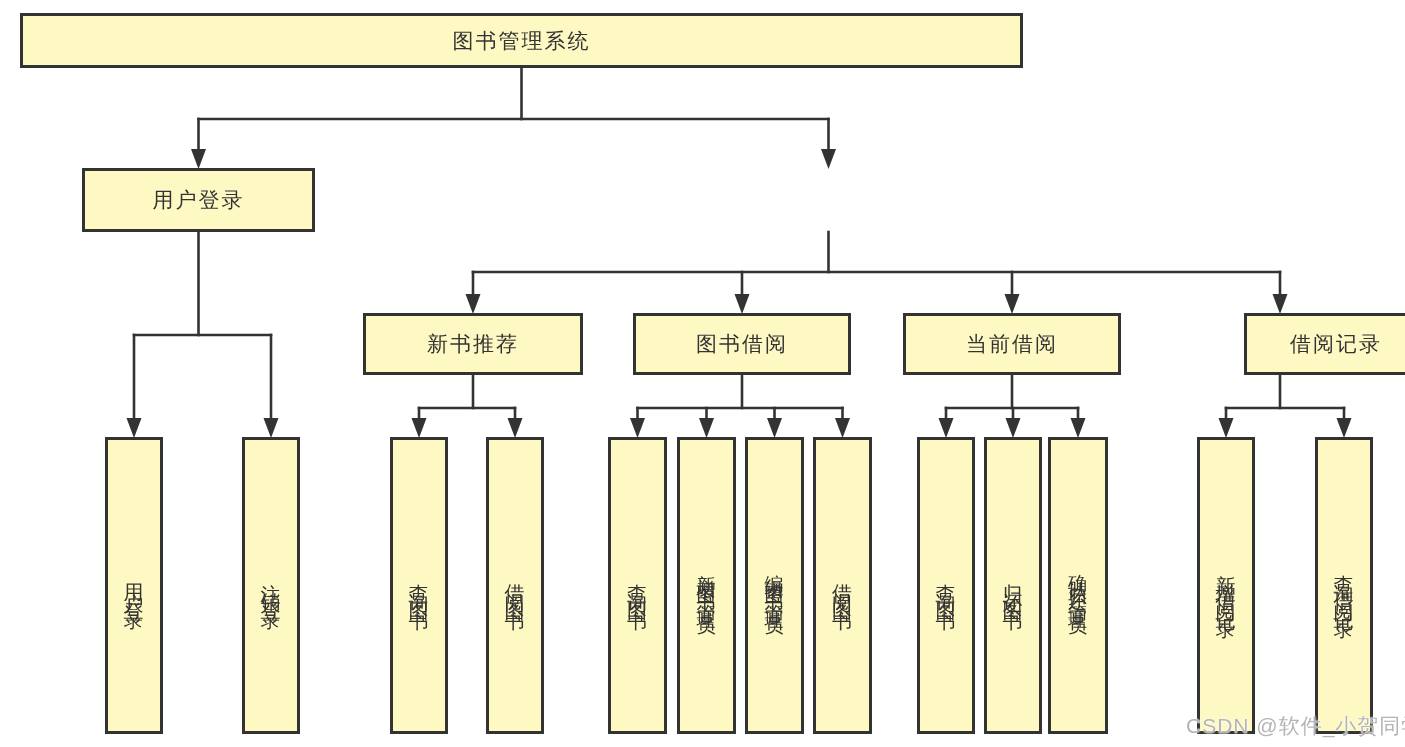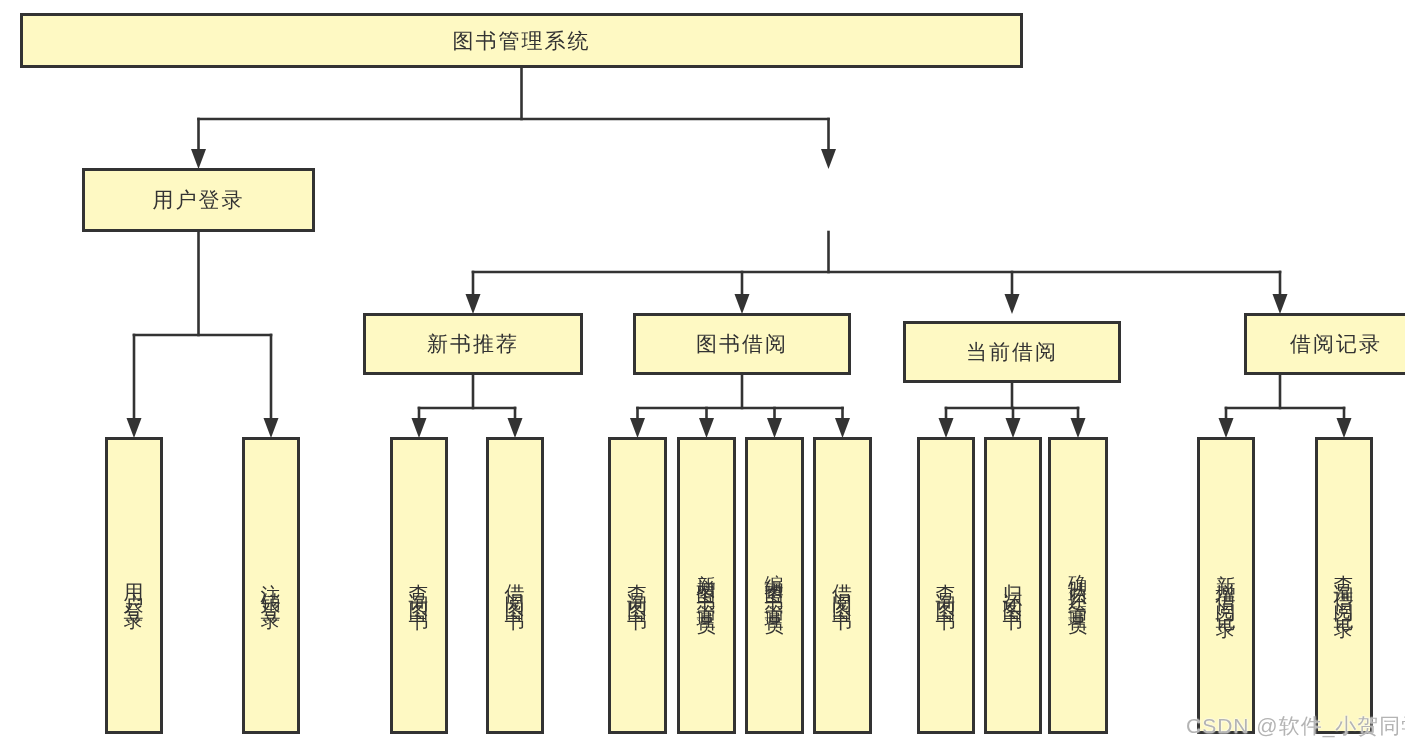--- a/index.html
+++ b/index.html
@@ -110,21 +110,21 @@
     </div>
     <div class="node" style="left: 82px; top: 168px; width: 233px; height: 64px;">
       <span class="label">用户登录</span>
     </div>
     <div class="node" style="left: 363px; top: 313px; width: 220px; height: 62px; text-align: center;">
       <span class="label">新书推荐</span>
     </div>
     <div class="node" style="left: 633px; top: 313px; width: 218px; height: 62px;">
       <span class="label">图书借阅</span>
     </div>
-    <div class="node" style="left: 903px; top: 313px; width: 218px; height: 62px; margin-top: 8px;">
+    <div class="node" style="left: 903px; top: 313px; width: 218px; height: 62px;">
       <span class="label">当前借阅</span>
     </div>
     <div class="node" style="left: 1244px; top: 313px; width: 184px; height: 62px;">
       <span class="label">借阅记录</span>
     </div>
     <div class="node vertical" style="left: 105px; top: 437px; width: 58px; height: 297px;">
       <span class="label">用户登录</span>
     </div>
     <div class="node vertical" style="left: 242px; top: 437px; width: 58px; height: 297px;">
       <span class="label">注销登录</span>

